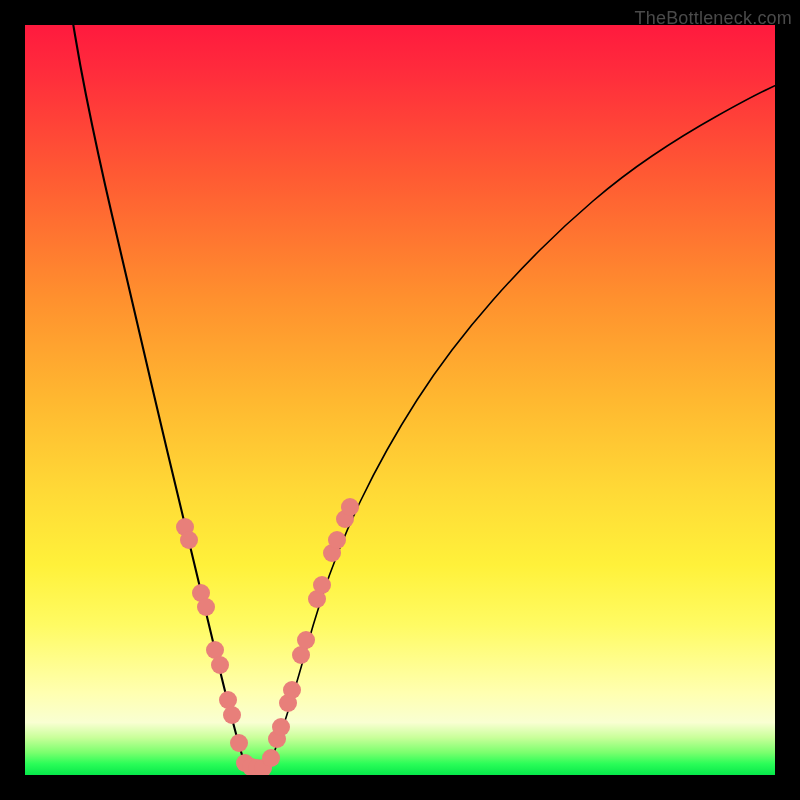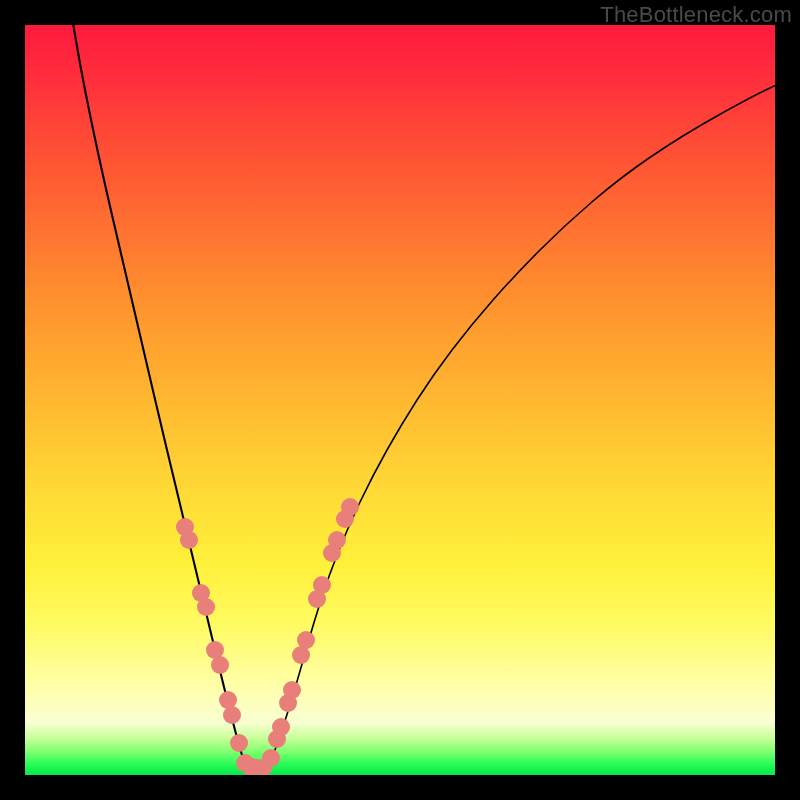--- a/index.html
+++ b/index.html
@@ -11,24 +11,24 @@
     font-family: Arial, Helvetica, sans-serif;
   }
   .frame {
     position: relative;
     width: 800px;
     height: 800px;
     background: #000;
   }
   .watermark {
     position: absolute;
-    top: 2px;
+    top: 8px;
     right: 8px;
     color: #4a4a4a;
-    font-size: 22px;
+    font-size: 18px;
     font-weight: 500;
     letter-spacing: 0.2px;
     z-index: 5;
   }
   .plot-area {
     position: absolute;
     left: 25px;
     top: 25px;
     width: 750px;
     height: 750px;

